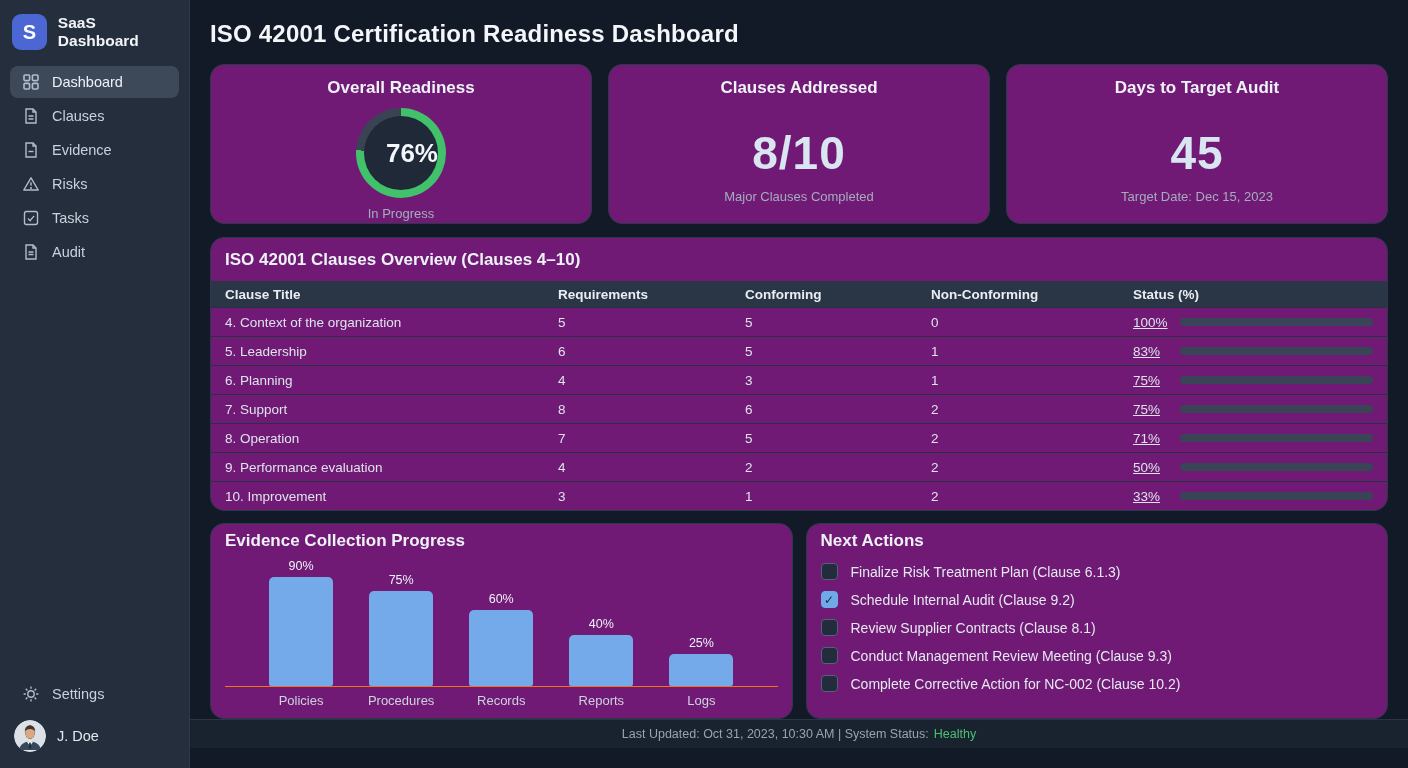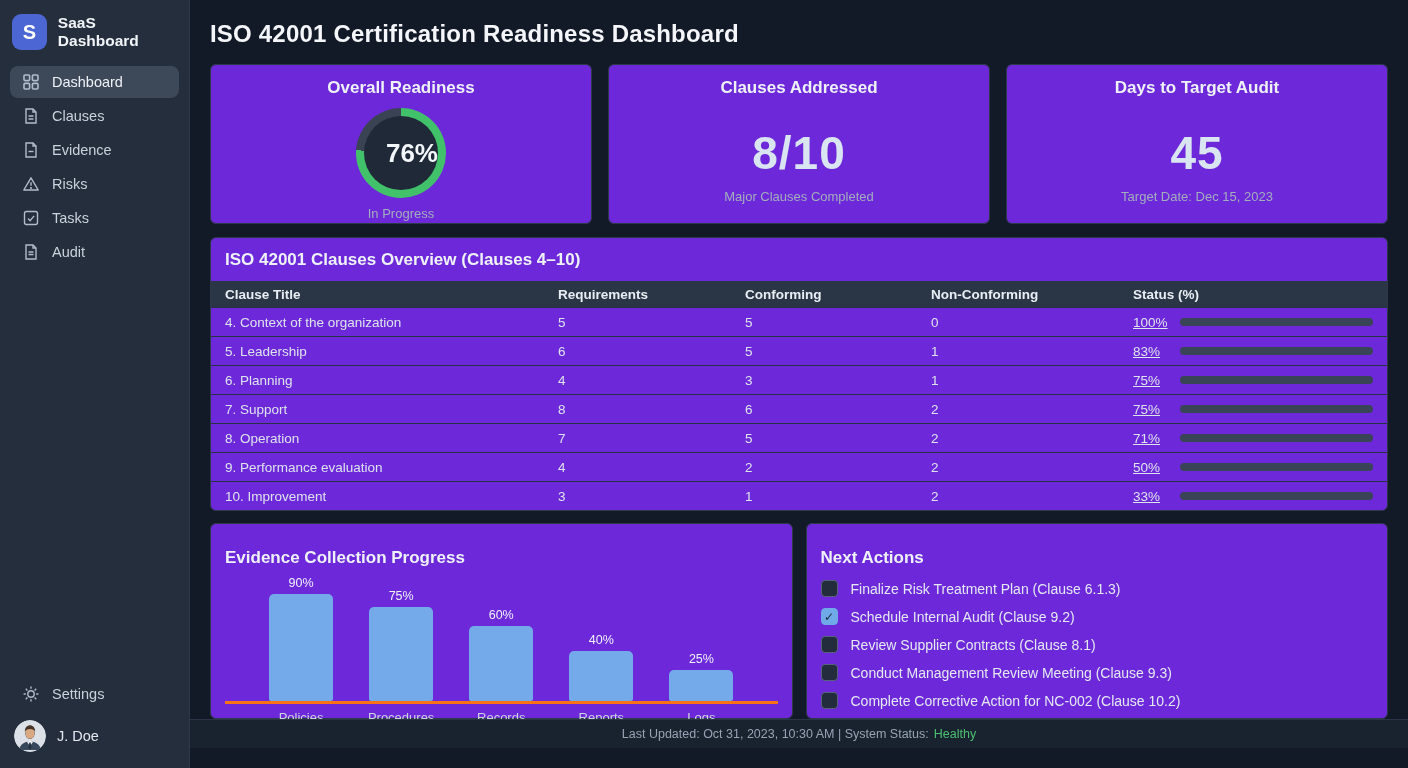--- a/index.html
+++ b/index.html
@@ -29,21 +29,21 @@
   .nav-item.active { background:#3d4858; color:#eef2f6; }
   .sidebar-bottom { margin-top:auto; padding:0 10px 14px 10px; display:flex; flex-direction:column; gap:2px; }
   .user-row { display:flex; align-items:center; gap:11px; padding:8px 4px 2px 4px; }
   .user-name { font-size:14.5px; color:#e4e9f0; }
   .avatar { width:32px; height:32px; border-radius:50%; overflow:hidden; flex:none; }
   
   .main { flex:1; display:flex; flex-direction:column; height:748px; }
   .content { flex:1; padding:0 20px; }
   .page-title { font-size:24px; font-weight:700; color:#f4f6f9; padding:20px 0 16px 0; letter-spacing:.2px; }
   .card {
-    background:#6d28d9; border:1px solid #2d3949; border-radius:6px;
+    background:#701a75; border:1px solid #2d3949; border-radius:14px;
   }
   
   .kpi-row { display:flex; gap:16px; }
   .kpi-card { flex:1; height:160px; padding-top:13px; display:flex; flex-direction:column; align-items:center; }
   .kpi-title { font-size:17px; font-weight:700; color:#eef2f7; }
   .donut { width:90px; height:90px; border-radius:50%; margin-top:10px; position:relative; }
   .donut-hole {
     position:absolute; inset:8px; border-radius:50%; background:#1f2938;
     display:flex; align-items:center; justify-content:flex-end;
   }
@@ -59,26 +59,26 @@
     align-items:center; padding:0 14px;
   }
   .tbl-header { background:#2a3545; height:26px; font-size:13.5px; font-weight:700; color:#e9eef4; }
   .tbl-row { height:29px; border-top:1px solid #273142; font-size:13.5px; color:#dde3eb; }
   .status-cell { display:flex; align-items:center; gap:10px; }
   .status-label { width:37px; font-size:13.5px; color:#dde3eb;text-decoration:underline; }
   .progress-track { flex:1; height:8px; border-radius:4px; background:#394457; overflow:hidden; }
   .progress-fill { height:100%; border-radius:4px; background:#46bd6d; }
   
   .bottom-row { display:flex; gap:13px; margin-top:12px; }
-  .panel { flex:1; height:196px; padding:24px 14px; }
+  .panel { flex:1; height:196px; padding:7px 14px; }
   .panel-title { font-size:17px; font-weight:700; color:#eef2f7; }
   
   .chart-plot {
     display:flex; align-items:flex-end; height:128px; margin-top:8px;
-    padding:0 26px; border-bottom:3px solid #f97316; gap:0;
+    padding:0 26px; border-bottom:1px solid #f97316; gap:0;
   }
   .bar-col { flex:1; display:flex; flex-direction:column; align-items:center; justify-content:flex-end; height:100%; }
   .bar-value { font-size:12.5px; color:#eef2f7; margin-bottom:4px; }
   .bar { width:64px; background:#74aae9; border-radius:5px 5px 2px 2px; }
   .chart-cats { display:flex; padding:0 26px; margin-top:6px; }
   .chart-cat { flex:1; text-align:center; font-size:13px; color:#ccd4de; }
   
   .actions-list { margin-top:12px; display:flex; flex-direction:column; gap:11px; }
   .action-item { display:flex; align-items:center; gap:13px; cursor:pointer; }
   .checkbox {

